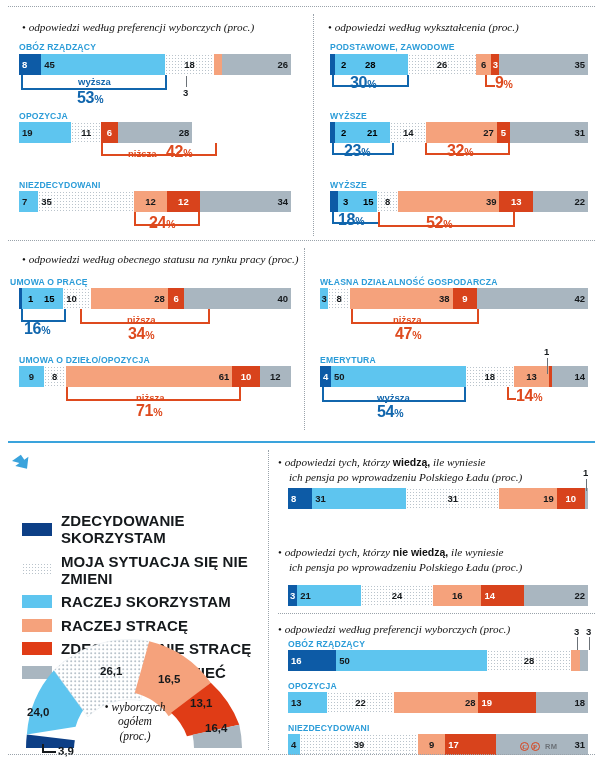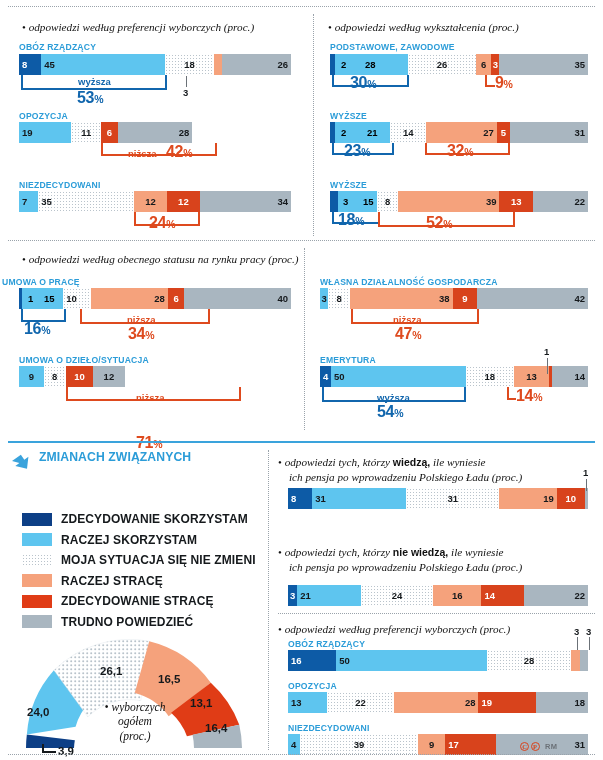--- a/index.html
+++ b/index.html
@@ -69,21 +69,21 @@
   .tick .stem { position: absolute; width: 1px; background: #6b7177; }
   .tick .num { position: absolute; font-size: 9.5px; font-weight: bold; color: #15191c; }
 
   .title-block { position: absolute; }
   .title-txt {
     font-size: 12.2px; font-weight: bold; color: #2b9cd8;
     line-height: 1.22; letter-spacing: 0.1px;
   }
   .legend-row { display: flex; align-items: center; margin-bottom: 6.5px; }
   .legend-sw { width: 30px; height: 13px; margin-right: 9px; flex: none; }
-  .legend-lb { font-size: 12px; font-weight: bold; color: #15191c; letter-spacing: 0.1px; }
+  .legend-lb { font-size: 15px; font-weight: bold; color: #15191c; letter-spacing: 0.1px; }
   .sw-dkblue { background: #0d3f86; }
   .sw-ltblue { background: #5ec5ef; }
   .sw-dots { background-color:#fff; background-image: radial-gradient(#b9c3cb 0.9px, transparent 1px); background-size: 3px 3px; }
   .sw-ltorange { background: #f5a27c; }
   .sw-dkorange { background: #e03c16; }
   .sw-gray { background: #a9b6c0; }
 
   .gauge-lbl { position: absolute; font-size: 11.5px; font-weight: bold; color: #15191c; }
   .gauge-center {
     position: absolute; text-align: center;
@@ -292,21 +292,21 @@
   <div class="line" style="left:0; top:13px; width:137px; height:1.5px; background:#de4a1e;"></div>
   <div class="line" style="left:135px; top:0; width:1.5px; height:14px; background:#de4a1e;"></div>
   <div class="lbl orangeclr big" style="left:48px; top:2px;"><span>52</span><span class="pct">%</span></div>
 </div>
 
 <div class="hdr" style="left:22px; top:252px; width:420px;">
   <span class="bullet">•</span>
   <span>odpowiedzi według obecnego statusu na rynku pracy (proc.)</span>
 </div>
 
-<div class="cat" style="left:2px; top:277px;">UMOWA O PRACĘ</div>
+<div class="cat" style="left:10px; top:277px;">UMOWA O PRACĘ</div>
 <div class="bar" style="left:19px; top:288px; width:272px;">
   <div class="seg dkblue" style="width:1.1%"></div>
   <div class="seg ltblue lft" style="width:15.2%">
       <span></span>
     </div>
   <div class="seg dots lft" style="width:10.1%">
       <span>10</span>
     </div>
   <div class="seg ltorange rgt" style="width:28.3%">
       <span>28</span>
@@ -327,41 +327,44 @@
   <div class="lbl blueclr big" style="left:3px; top:11px;"><span>16</span><span class="pct">%</span></div>
 </div>
 <div class="brk" style="left:80px; top:309px;">
   <div class="line" style="left:0; top:0; width:1.5px; height:14px; background:#de4a1e;"></div>
   <div class="line" style="left:0; top:13px; width:130px; height:1.5px; background:#de4a1e;"></div>
   <div class="line" style="left:128px; top:0; width:1.5px; height:14px; background:#de4a1e;"></div>
   <div class="lbl orangeclr" style="left:47px; top:5px;">niższa</div>
   <div class="lbl orangeclr big" style="left:48px; top:16px;"><span>34</span><span class="pct">%</span></div>
 </div>
 
-<div class="cat" style="left:19px; top:355px;">UMOWA O DZIEŁO/SYTUACJA</div>
+<div class="cat" style="left:19px; top:355px;">UMOWA O DZIEŁO/OPOZYCJA</div>
 <div class="bar" style="left:19px; top:366px; width:272px;">
   <div class="seg ltblue" style="width:9.1%">
       <span>9</span>
     </div>
   <div class="seg dots" style="width:8.1%">
       <span>8</span>
+    </div>
+  <div class="seg ltorange rgt" style="width:61.2%">
+      <span>61</span>
     </div>
   <div class="seg dkorange" style="width:10.1%">
       <span>10</span>
     </div>
   <div class="seg gray" style="width:11.5%">
       <span>12</span>
     </div>
 </div>
 <div class="brk" style="left:66px; top:387px;">
   <div class="line" style="left:0; top:0; width:1.5px; height:13px; background:#de4a1e;"></div>
   <div class="line" style="left:0; top:12px; width:175px; height:1.5px; background:#de4a1e;"></div>
   <div class="line" style="left:173px; top:0; width:1.5px; height:13px; background:#de4a1e;"></div>
   <div class="lbl orangeclr" style="left:70px; top:5px;">niższa</div>
-  <div class="lbl orangeclr big" style="left:70px; top:15px;margin-top:32px;"><span>71</span><span class="pct">%</span></div>
+  <div class="lbl orangeclr big" style="left:70px; top:15px;"><span>71</span><span class="pct">%</span></div>
 </div>
 
 <div class="cat" style="left:320px; top:277px;">WŁASNA DZIAŁALNOŚĆ GOSPODARCZA</div>
 <div class="bar" style="left:320px; top:288px; width:268px;">
   <div class="seg ltblue" style="width:3.1%">
       <span>3</span>
     </div>
   <div class="seg dots" style="width:8.1%">
       <span>8</span>
     </div>
@@ -420,36 +423,35 @@
 </div>
 
 <div class="dotline-v" style="left:304px; top:248px; height:182px;"></div>
 <div class="rule-blue" style="left:8px; top:441px; width:587px;"></div>
 
 <div class="title-block" style="left:12px; top:450px; width:250px; display:flex;">
   <svg width="22" height="22" viewBox="0 0 22 22" style="flex:none; margin-right:5px; margin-top:2px;">
     <path d="M3 3 L14 3 L14 9 L19 9 L11 18 L3 9 L8 9 Z" fill="#3aa3dc" transform="rotate(-35 11 11)"></path>
   </svg>
   <div>
-    <div class="title-txt">ZMIANACH ZWIĄZANYCH</div>
   </div>
 </div>
 
 <div style="position:absolute; left:22px; top:512px; width:240px;">
   <div class="legend-row">
     <div class="legend-sw sw-dkblue"></div>
     <div class="legend-lb">ZDECYDOWANIE SKORZYSTAM</div>
   </div>
   <div class="legend-row">
+    <div class="legend-sw sw-dots"></div>
+    <div class="legend-lb">MOJA SYTUACJA SIĘ NIE ZMIENI</div>
+  </div>
+  <div class="legend-row">
     <div class="legend-sw sw-ltblue"></div>
     <div class="legend-lb">RACZEJ SKORZYSTAM</div>
-  </div>
-  <div class="legend-row">
-    <div class="legend-sw sw-dots"></div>
-    <div class="legend-lb">MOJA SYTUACJA SIĘ NIE ZMIENI</div>
   </div>
   <div class="legend-row">
     <div class="legend-sw sw-ltorange"></div>
     <div class="legend-lb">RACZEJ STRACĘ</div>
   </div>
   <div class="legend-row">
     <div class="legend-sw sw-dkorange"></div>
     <div class="legend-lb">ZDECYDOWANIE STRACĘ</div>
   </div>
   <div class="legend-row">

